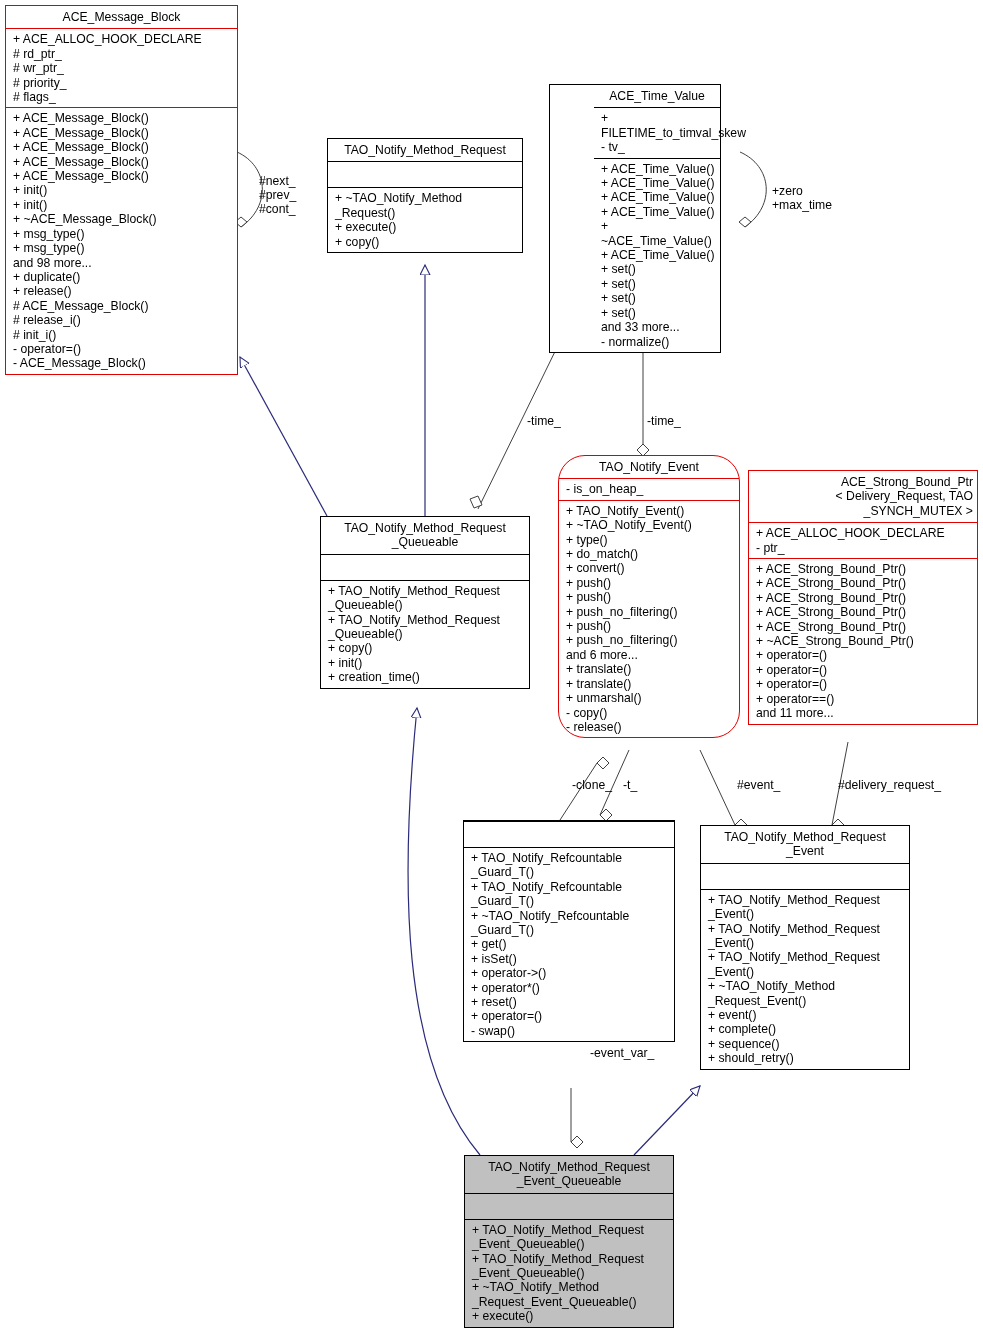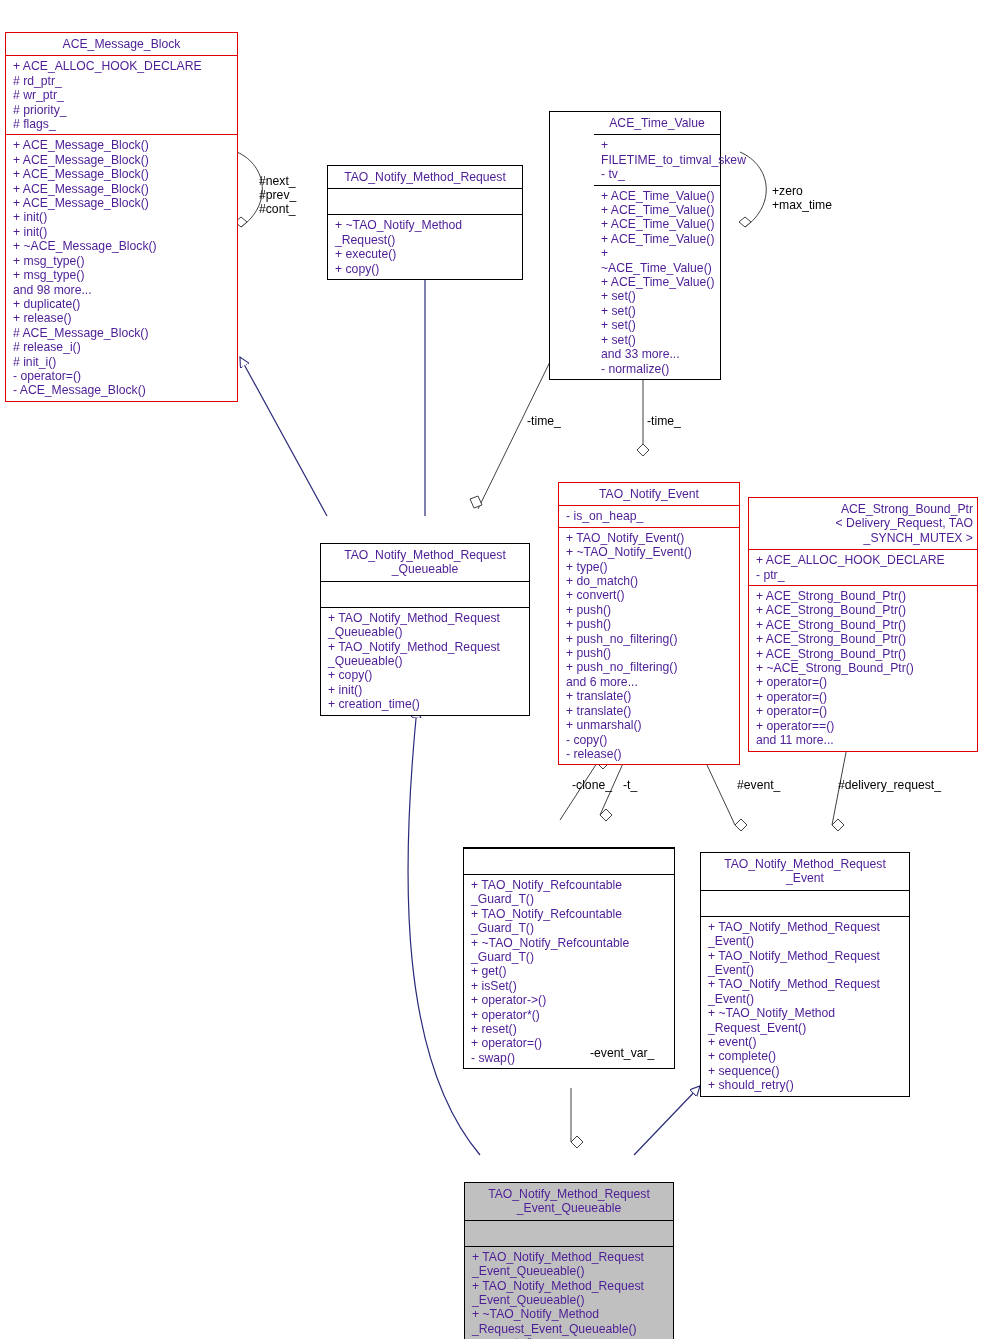--- a/index.html
+++ b/index.html
@@ -20,22 +20,21 @@
     width:983px;height:1339px;
     pointer-events:none;
   }
   .uml-class{
     position:absolute;
     box-sizing:border-box;
     background:#ffffff;
     border:1px solid #000000;
     font-size:12.2px;
     line-height:14.4px;
-    color:#4c1d95;
-    margin-top:27px;
+    color:#000000;
   }
   .uml-class.red{ border-color:#e00000; }
   .uml-class.grey{ background:#c0c0c0; }
   .cls-title{
     text-align:center;
     padding:4px 4px 4px 4px;
     white-space:pre-line;
   }
   .cls-title.leftish{ text-align:right; padding-left:7px; }
   .sep{
@@ -177,21 +176,21 @@
     <div class="sep"></div>
     <div class="cls-ops">+ TAO_Notify_Method_Request
 _Queueable()
 + TAO_Notify_Method_Request
 _Queueable()
 + copy()
 + init()
 + creation_time()</div>
   </div>
 
-  <div class="uml-class red" style="left:558px;top:455px;width:182px;">
+  <div class="uml-class red" style="left:558px;top:455px;width:182px;border-radius:27px;">
     <div class="cls-title">TAO_Notify_Event</div>
     <div class="sep"></div>
     <div class="cls-attrs">- is_on_heap_</div>
     <div class="sep"></div>
     <div class="cls-ops">+ TAO_Notify_Event()
 + ~TAO_Notify_Event()
 + type()
 + do_match()
 + convert()
 + push()

